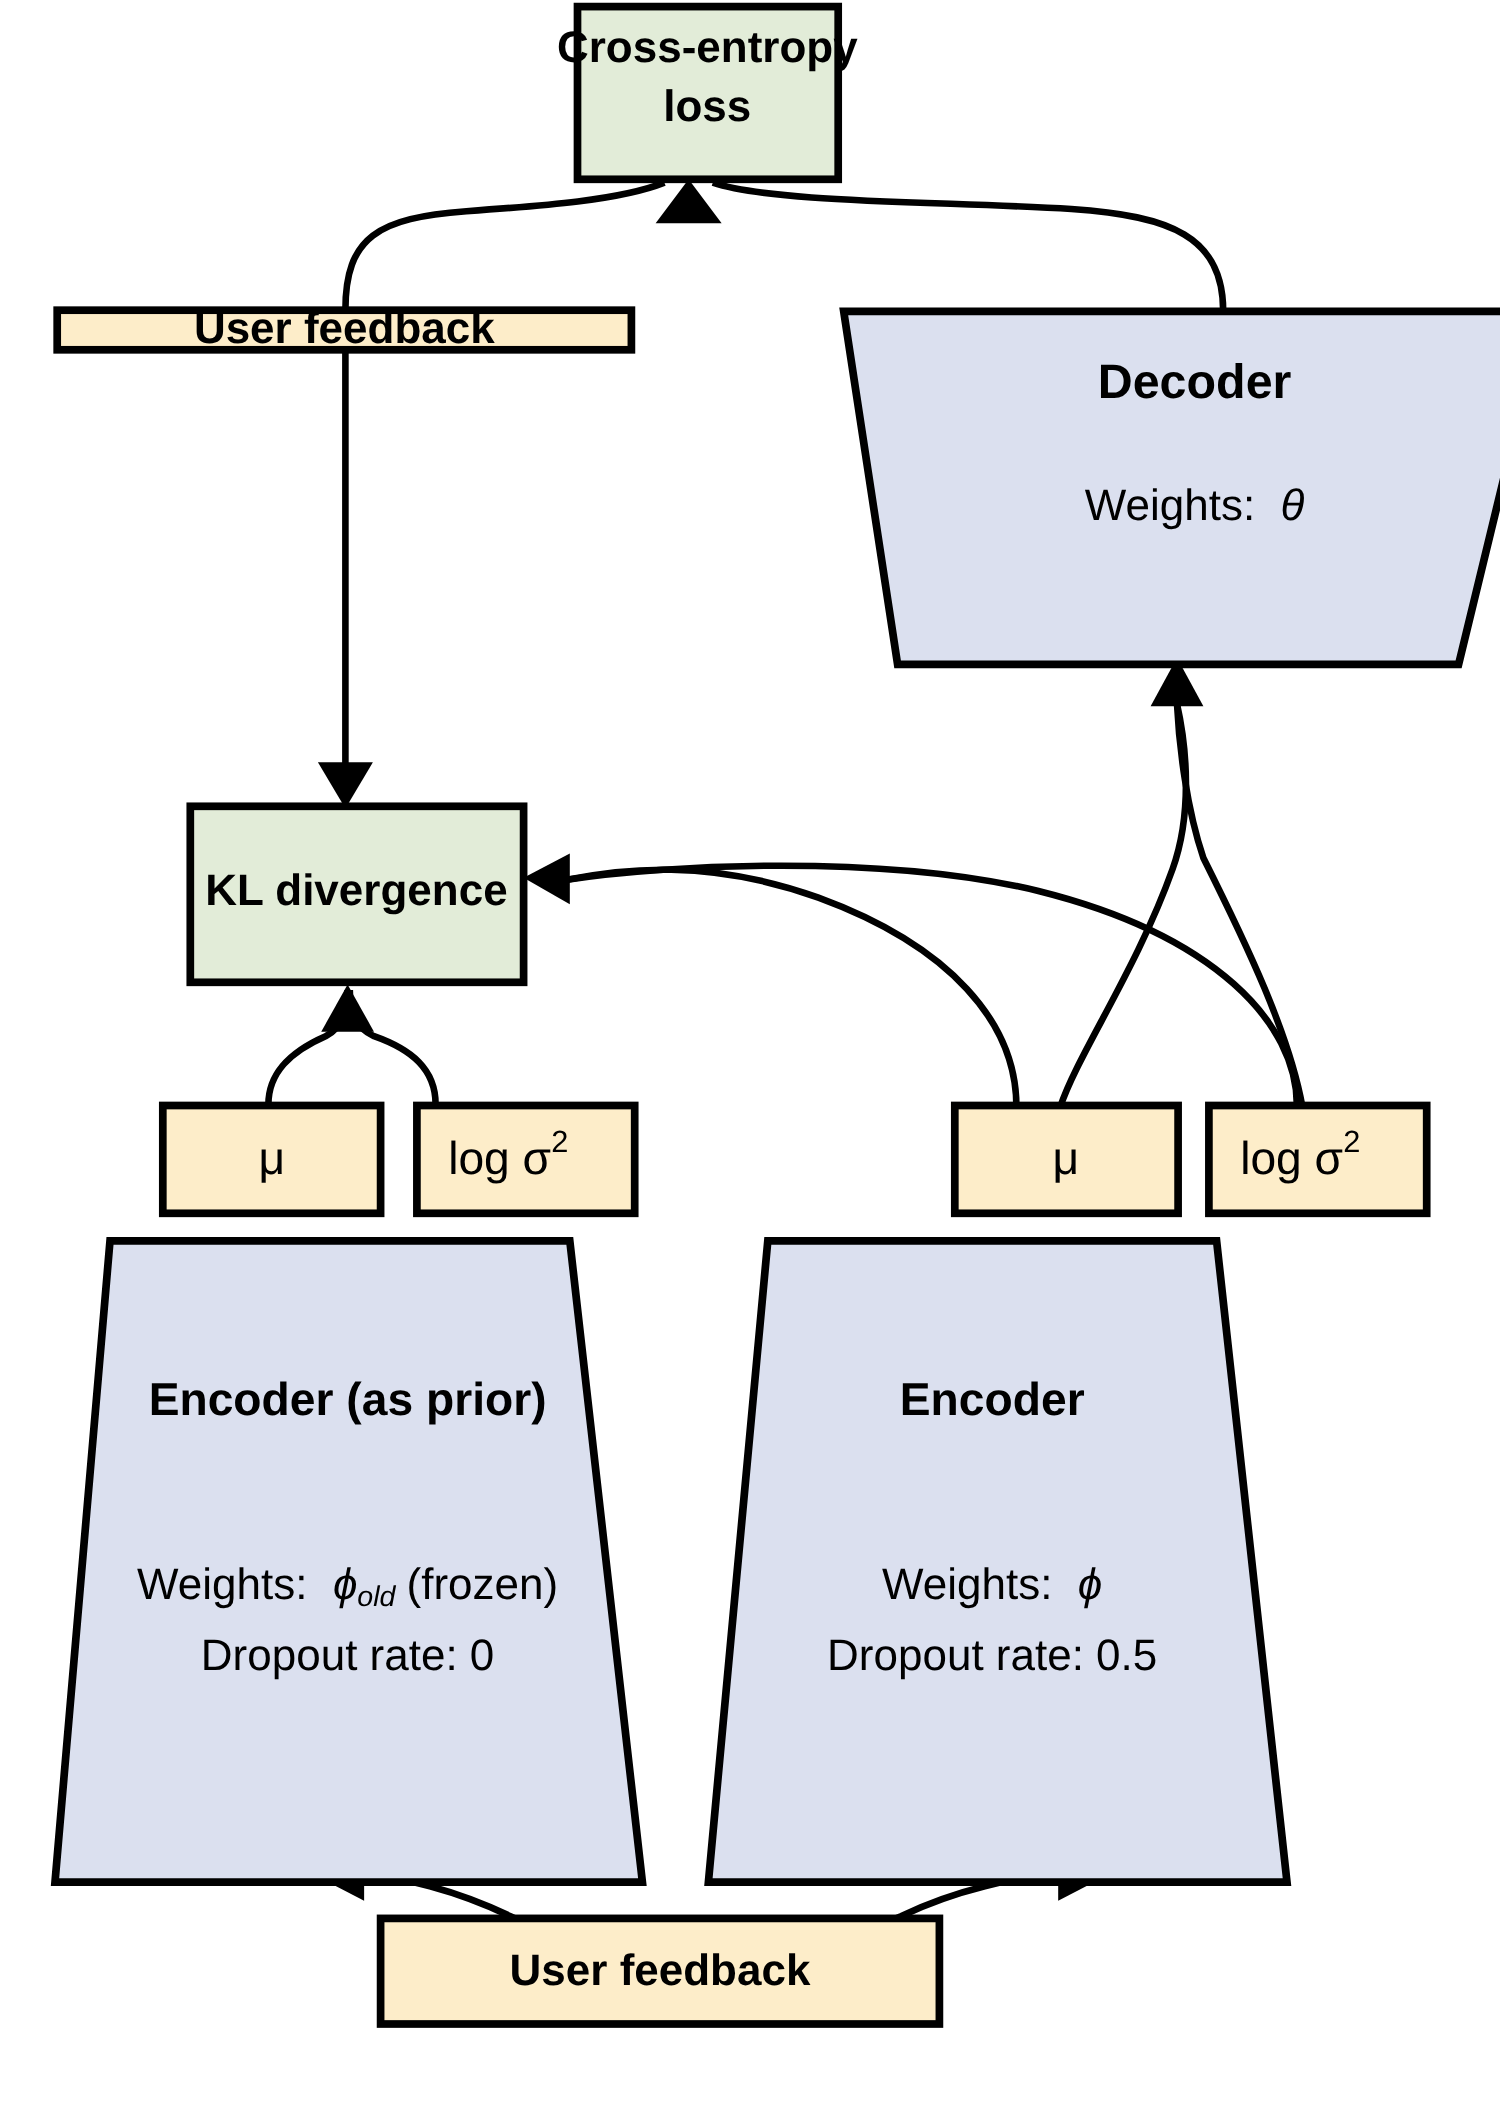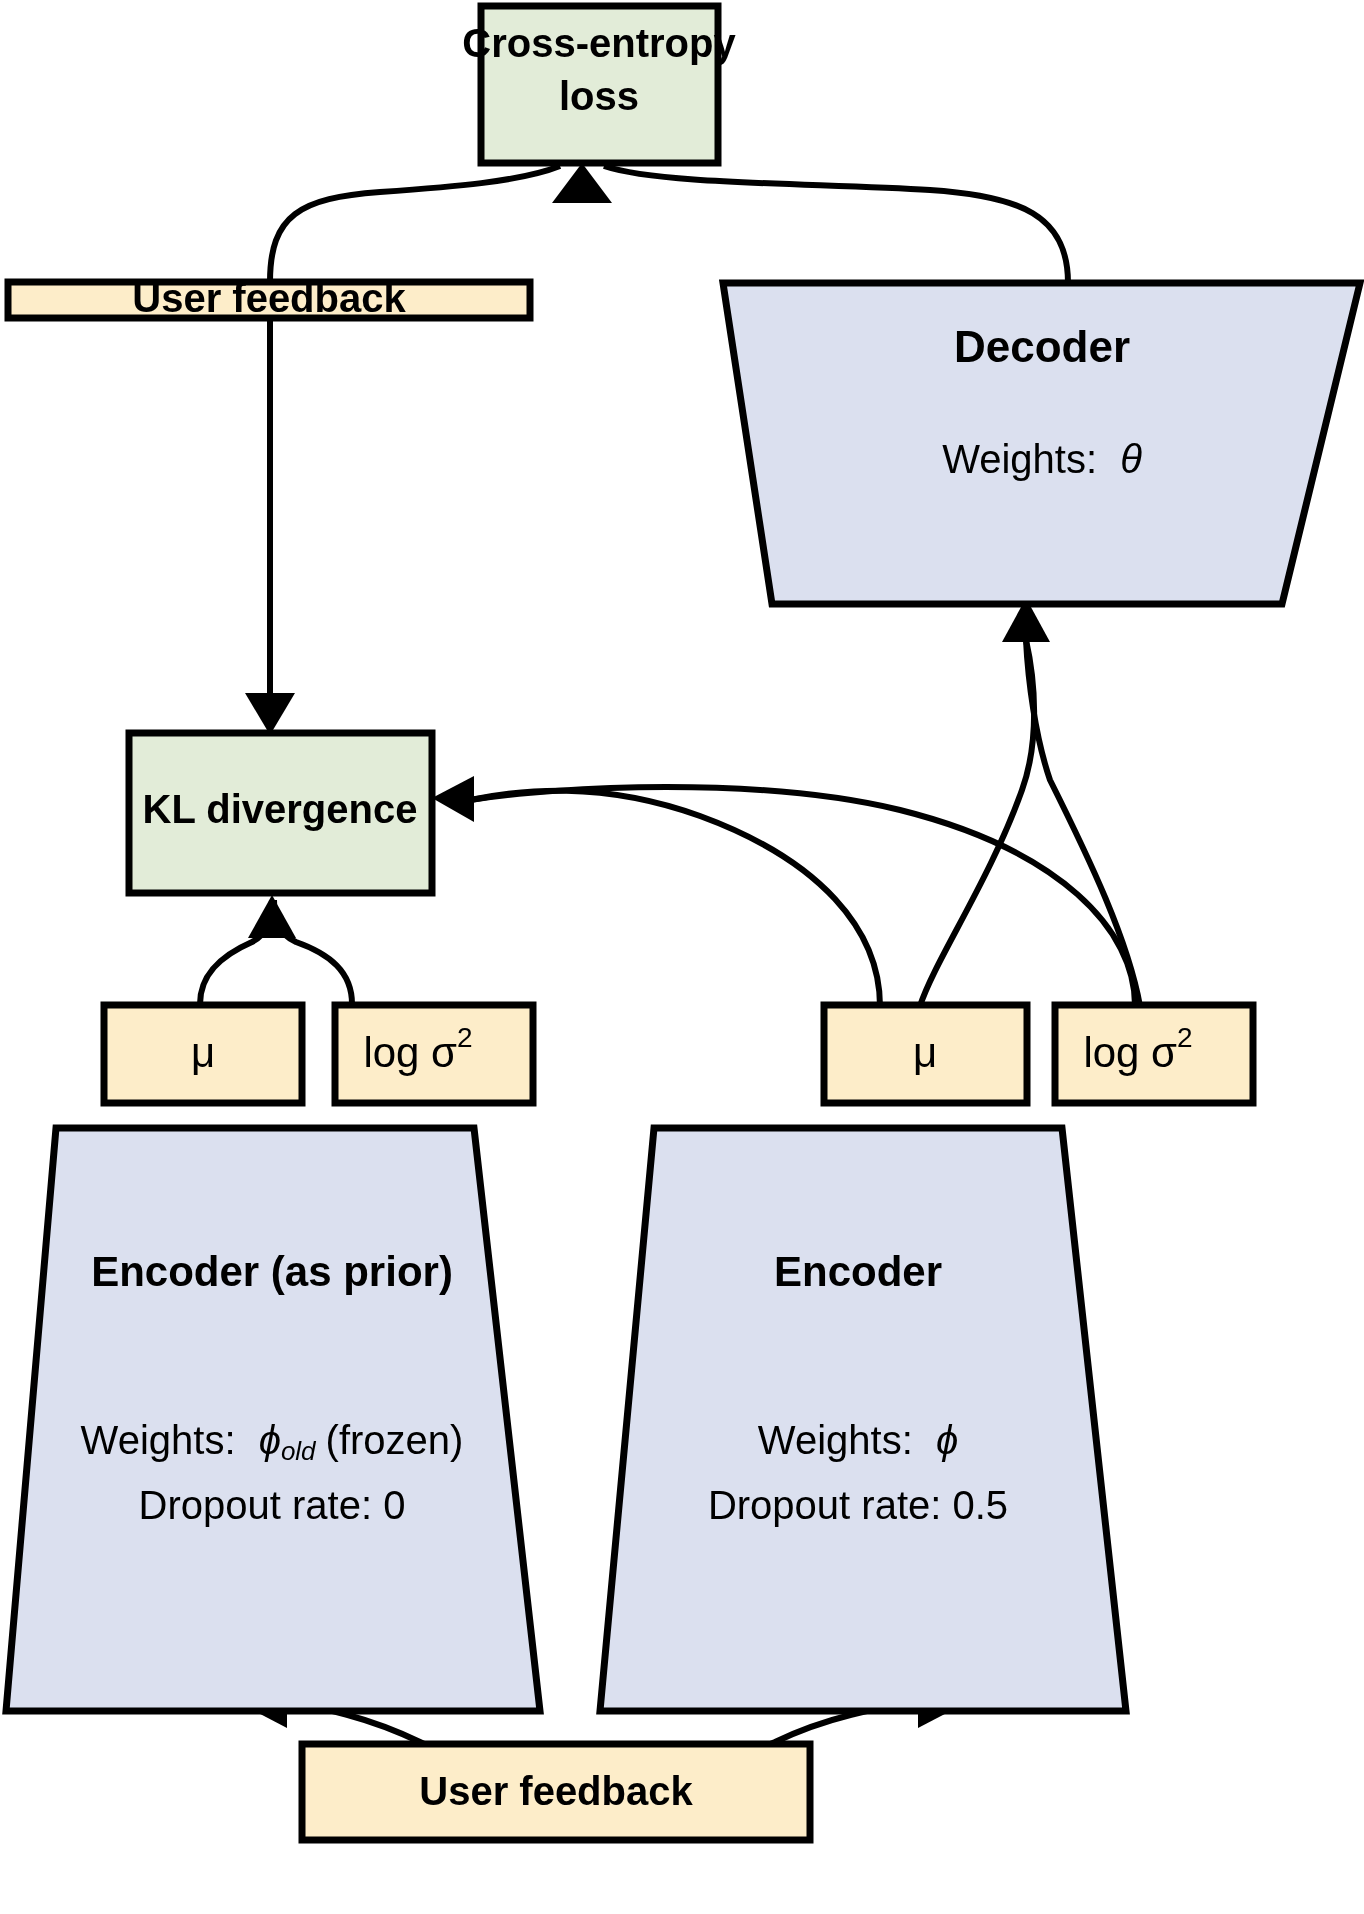--- a/index.html
+++ b/index.html
@@ -10,20 +10,21 @@
   body {
     width: 1364px;
     height: 1914px;
     font-family: "Liberation Sans", sans-serif;
     overflow: hidden;
   }
   #diagram-root {
     position: relative;
     width: 1104px;
     height: 1914px;
+    padding-left: 44px;
   }
   svg#diagram {
     display: block;
     width: 1364px;
     height: 1914px;
   }
   .shape-fill-green { fill: #e2ecd8; }
   .shape-fill-yellow { fill: #fdedc9; }
   .shape-fill-blue { fill: #dbe0ef; }
   .shape-stroke {

